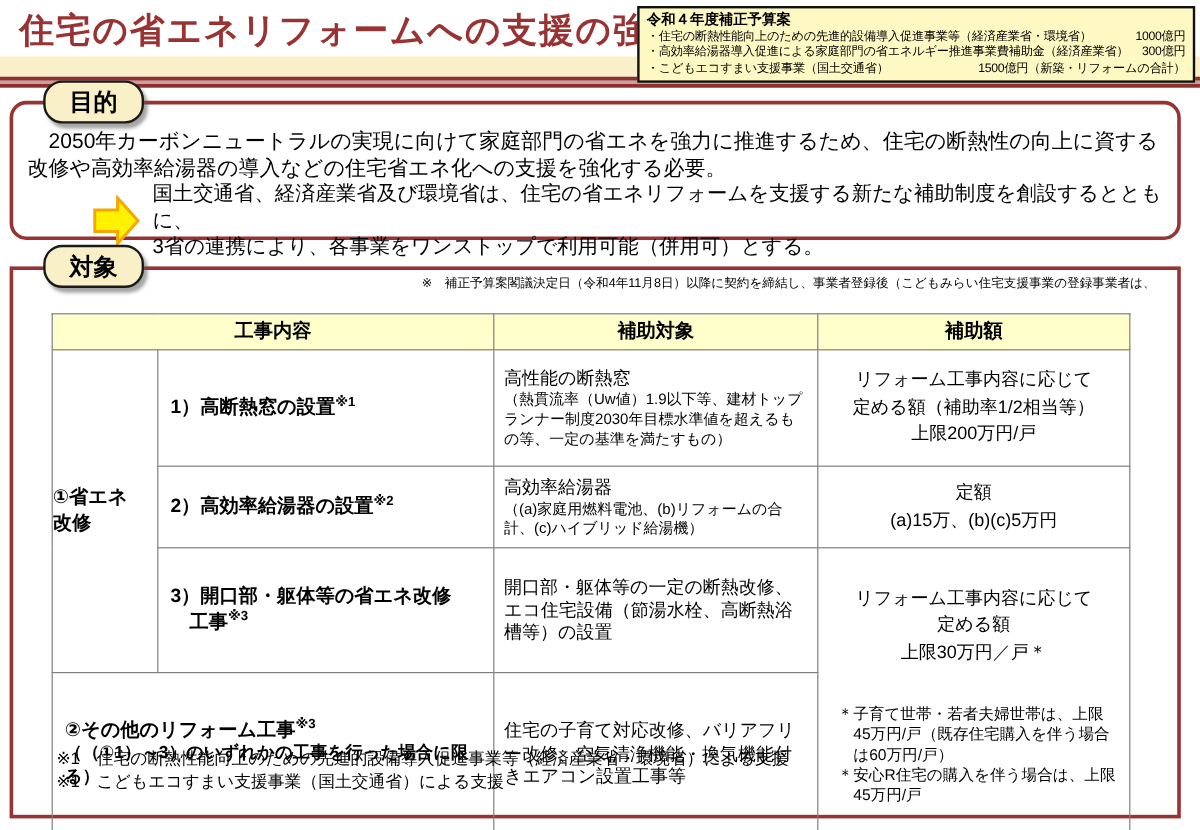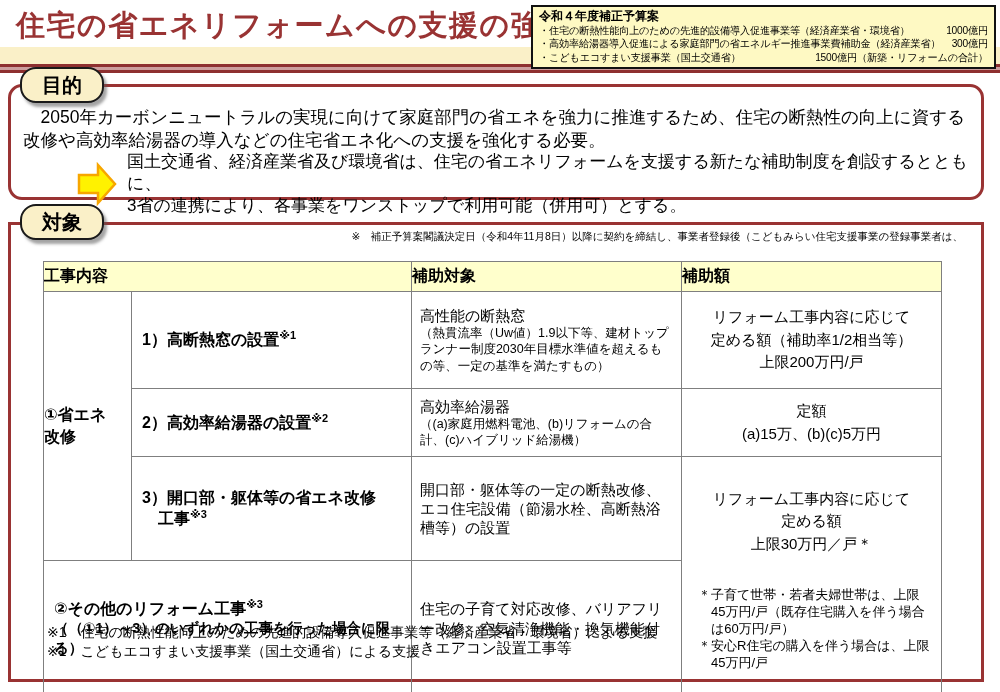--- a/index.html
+++ b/index.html
@@ -38,21 +38,21 @@
 
   
   .section {
     position:absolute; left:8px; width:976px; background:#fff;
     border:3px solid #993333; z-index:1;
   }
   .purpose-section { top:84px; height:116px;border-radius:14px; }
   .target-section  { top:222px; height:460px; }
 
   .tag {
-    position:absolute; left:20px; width:84px; height:36px; z-index:4;
+    position:absolute; left:36px; width:84px; height:36px; z-index:4;
     background:#FAF0C8; border:2px solid #1a1a1a; border-radius:16px;
     display:flex; align-items:center; justify-content:center;
     font-size:20px; font-weight:bold; color:#000;
     box-shadow:3px 4px 3px rgba(90,90,90,0.55);
   }
   .purpose-tag { top:67px; }
   .target-tag  { top:204px; }
 
   
   .purpose-text {
@@ -73,21 +73,21 @@
   }
   table.subsidy {
     position:absolute; left:32px; top:36px; width:898px;
     border-collapse:collapse; table-layout:fixed;
   }
   table.subsidy th, table.subsidy td {
     border:1px solid #7f7f7f; color:#000;
   }
   table.subsidy th {
     background:#FFFFCC; font-size:16px; font-weight:bold;
-    height:30px; text-align:left;
+    height:30px; text-align:center;
   }
   .c-group {
     font-size:16px; font-weight:bold; text-align:left;
     vertical-align:middle; white-space:pre-line; line-height:1.35;
   }
   .c-work {
     font-size:16px; font-weight:bold; vertical-align:middle;
     padding:4px 4px 4px 10px; line-height:1.35;
   }
   .c-work .work-main { white-space:pre-line; }

